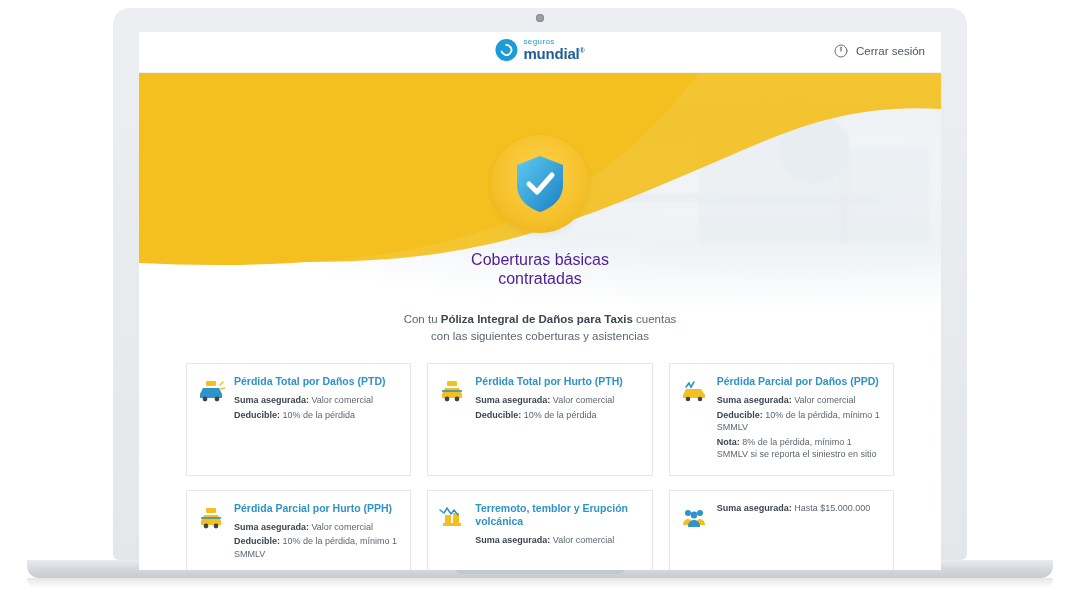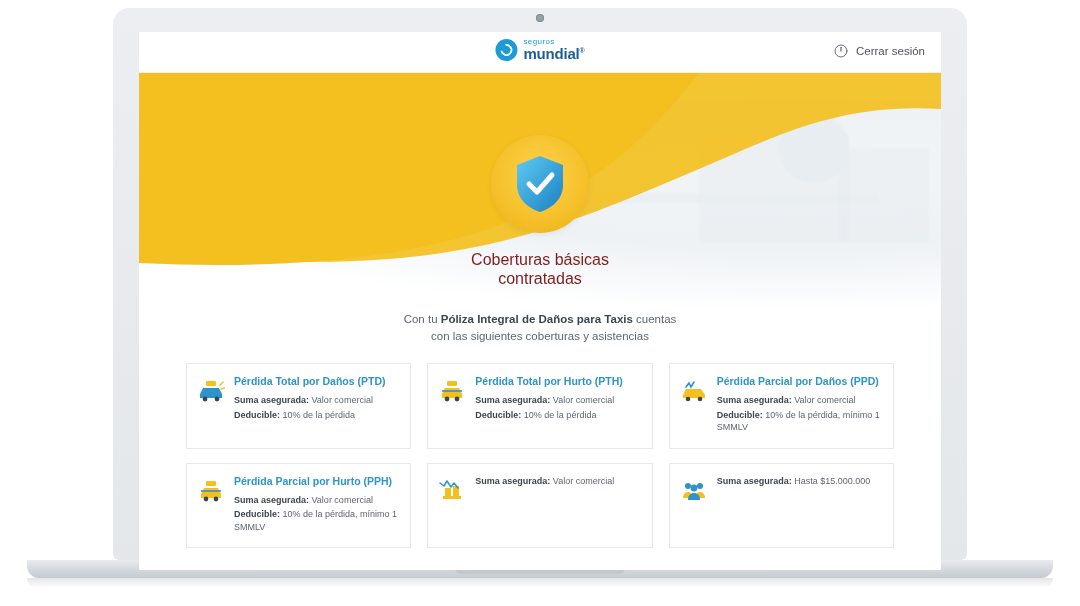--- a/index.html
+++ b/index.html
@@ -203,21 +203,21 @@
     width: 52px;
     height: 60px;
   }
 
   .hero-title {
     position: absolute;
     left: 0;
     right: 0;
     top: 177px;
     text-align: center;
-    color: #7f1d1d;
+    color: #4c1d95;
     font-size: 16px;
     line-height: 19px;
   }
 
   
   .intro {
     margin-top: 6px;
     text-align: center;
     color: #5d6671;
     font-size: 11.5px;
@@ -387,20 +387,21 @@
             <path d="M3 18 L6 12 H21 L25 18 V21 H3 Z" fill="#f3c01f"></path>
             <circle cx="8" cy="22" r="2.3" fill="#3d4650"></circle>
             <circle cx="20" cy="22" r="2.3" fill="#3d4650"></circle>
             <path d="M6 10 l3 -4 l2 4 l3 -5" stroke="#2e93c9" stroke-width="1.6" fill="none" stroke-linecap="round"></path>
           </svg>
         </span>
         <div class="card-body">
           <div class="card-title">Pérdida Parcial por Daños (PPD)</div>
           <div class="line"><b>Suma asegurada:</b><span> Valor comercial</span></div>
           <div class="line"><b>Deducible:</b><span> 10% de la pérdida, mínimo 1 SMMLV</span></div>
+          <div class="line"><b>Nota:</b><span> 8% de la pérdida, mínimo 1 SMMLV si se reporta el siniestro en sitio</span></div>
         </div>
       </div>
 
       <div class="card">
         <span class="card-icon">
           <svg viewBox="0 0 28 28" width="28" height="28">
             <rect x="9" y="4" width="10" height="5" rx="1.2" fill="#f3c01f"></rect>
             <path d="M4 17 L7 11 H21 L24 17 V21 H4 Z" fill="#f3c01f"></path>
             <circle cx="9" cy="22" r="2.4" fill="#3d4650"></circle>
             <circle cx="19" cy="22" r="2.4" fill="#3d4650"></circle>
@@ -417,20 +418,21 @@
       <div class="card">
         <span class="card-icon">
           <svg viewBox="0 0 28 28" width="28" height="28">
             <path d="M5 19 h18 v3 H5 Z" fill="#f3c01f"></path>
             <path d="M7 19 V11 h6 v8" fill="#f3c01f"></path>
             <path d="M15 19 V9 h6 v10" fill="#f3c01f"></path>
             <path d="M2 6 l4 3 l3 -5 l4 6 l3 -4 l4 5" stroke="#2e93c9" stroke-width="1.5" fill="none" stroke-linecap="round" stroke-linejoin="round"></path>
           </svg>
         </span>
         <div class="card-body">
+          <div class="card-title">Terremoto, temblor y Erupción volcánica</div>
           <div class="line"><b>Suma asegurada:</b><span> Valor comercial</span></div>
           <div class="line"></div>
         </div>
       </div>
 
       <div class="card">
         <span class="card-icon">
           <svg viewBox="0 0 28 28" width="28" height="28">
             <circle cx="8" cy="9" r="3" fill="#2e93c9"></circle>
             <circle cx="20" cy="9" r="3" fill="#2e93c9"></circle>

